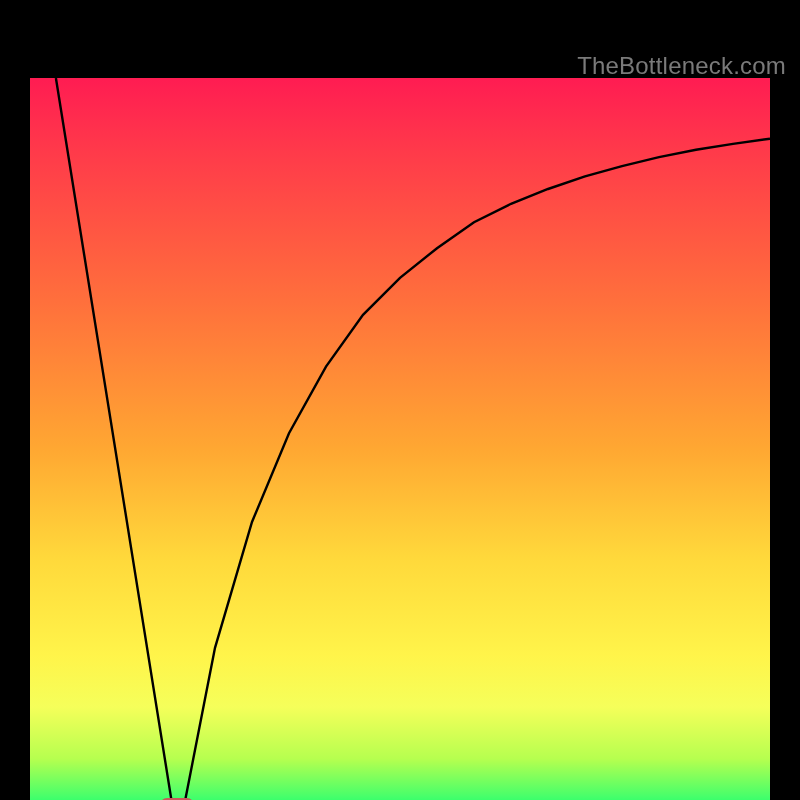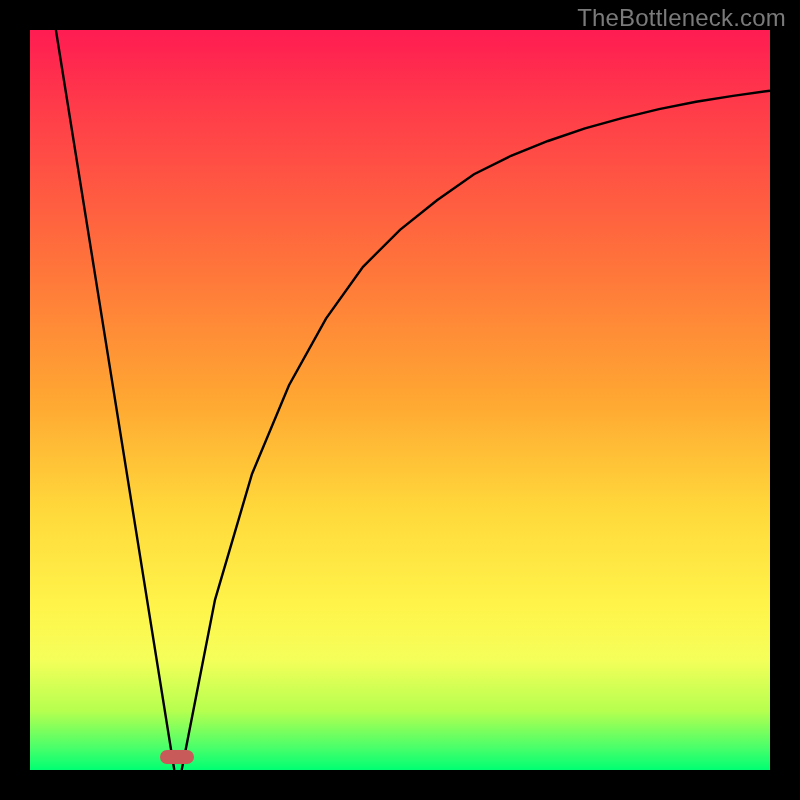--- a/index.html
+++ b/index.html
@@ -9,20 +9,21 @@
     height: 800px;
     overflow: hidden;
     background: #000;
     font-family: Arial, Helvetica, sans-serif;
   }
   .frame {
     position: relative;
     width: 800px;
     height: 720px;
     background: #000;
+    margin-top: 48px;
   }
   .plot {
     position: absolute;
     left: 30px;
     top: 30px;
     width: 740px;
     height: 740px;
     
     background: linear-gradient(
       to bottom,

